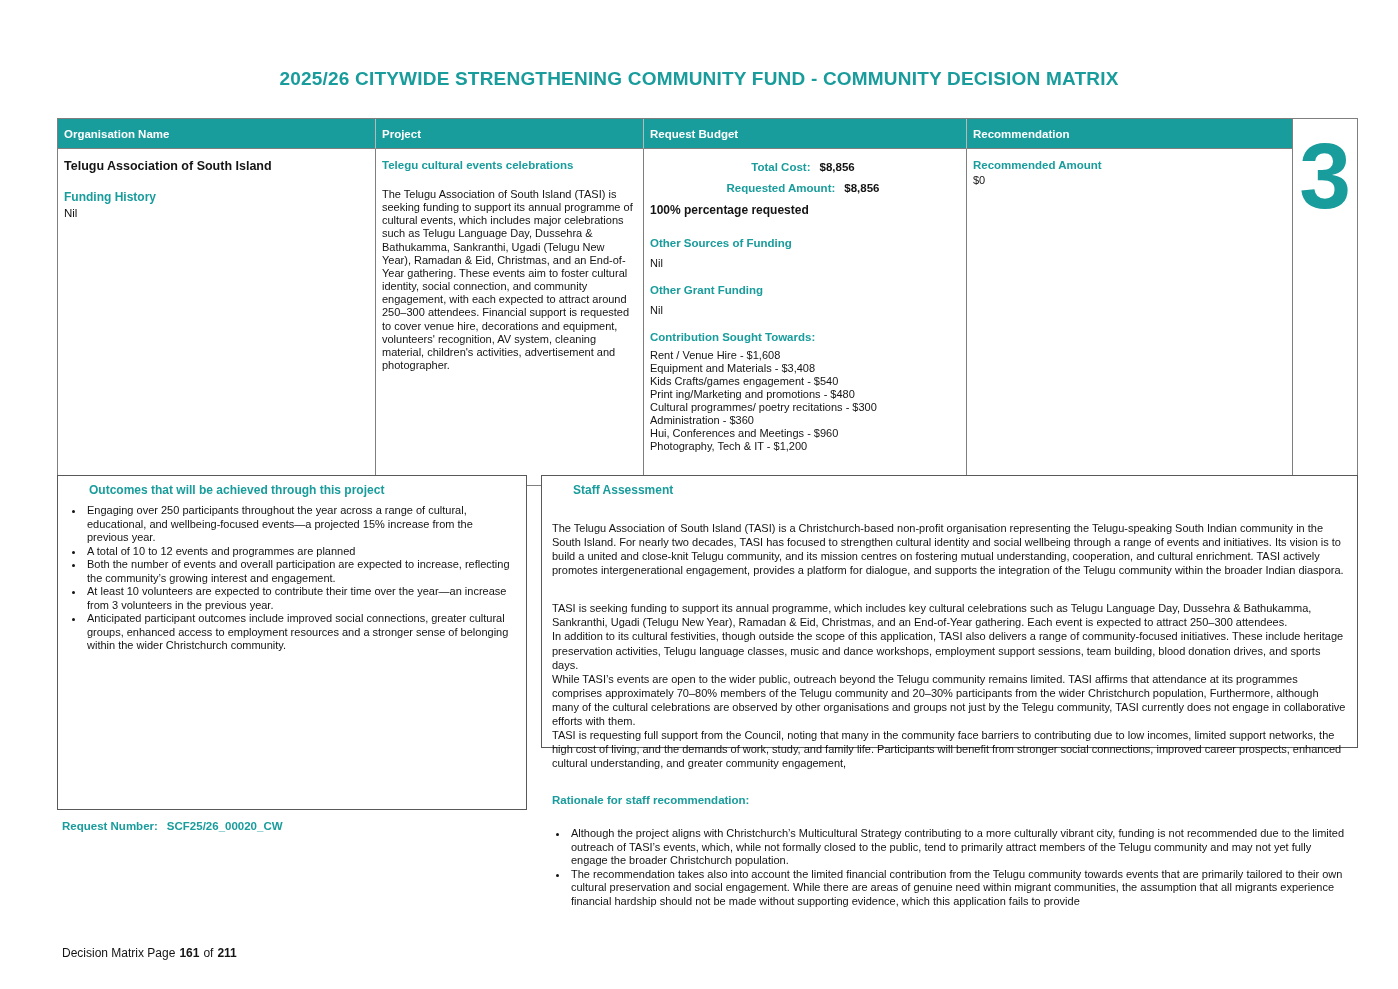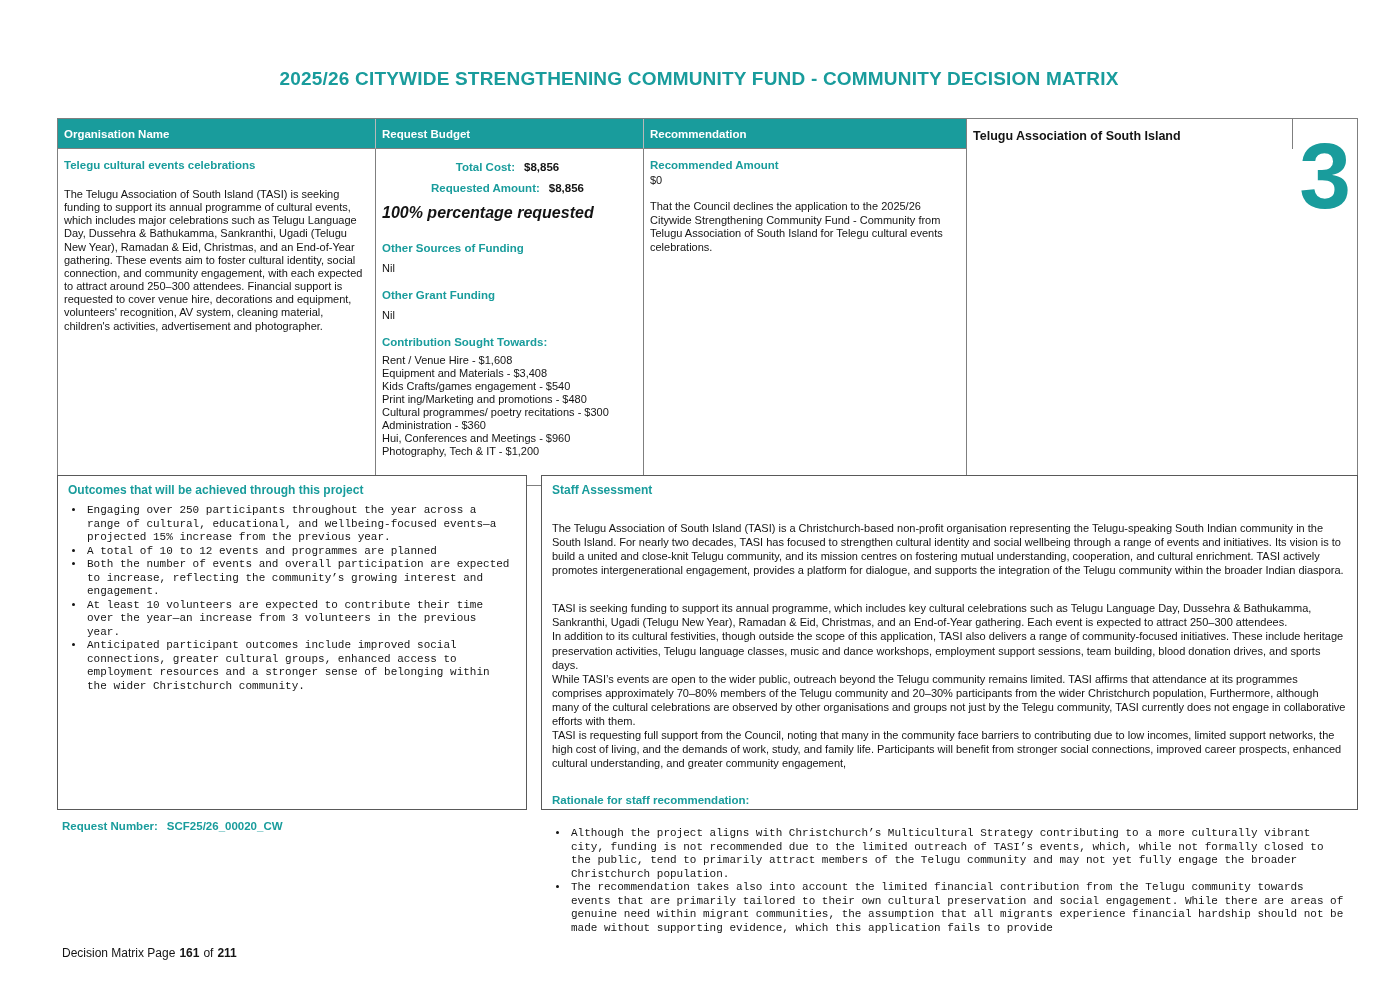--- a/index.html
+++ b/index.html
@@ -40,53 +40,54 @@
   }
   .teal-b { color:var(--teal); font-weight:bold; }
   .org-name { font-size:12.5px; font-weight:bold; }
   .org-fh { font-size:12px; margin-top:16px; }
   .org-nil { margin-top:3px; font-size:11.5px; }
   .proj-title { font-size:11.5px; }
   .proj-desc { margin-top:15px; }
   .b-row { margin-top:2px; margin-bottom:7px; font-size:11.5px;text-align:center; }
   .b-row .lbl { margin-right:9px; }
   .b-row .val { font-weight:bold; }
-  .b-pct { font-weight:bold; font-size:16px; margin-bottom:20px;font-style:italic; }
+  .b-pct { font-weight:bold; font-size:12px; margin-bottom:20px; }
   .b-sec { font-size:11.5px; margin-top:14px; }
   .b-nil { margin-top:6px; margin-bottom:14px; }
   .b-contrib-title { font-size:11.5px; margin-bottom:4px; }
   ul.plain { list-style:none; }
   ul.plain li { line-height:13px; }
   .rec-amt-label { font-size:11.5px; }
   .rec-amt { margin-top:1px; }
   .rec-text { margin-top:13px; line-height:1.25; }
   
   .box { position:absolute; border:1px solid #595959; background:#fff; padding:7px 10px; }
   .box-outcomes { left:57px; top:475px; width:470px; height:335px; }
-  .box-staff { left:541px; top:475px; width:817px; height:335px; }
-  .box-title { font-size:12px; color:var(--teal); font-weight:bold; }
-  ul.bullets { list-style:disc outside; padding-left:17px; margin-top:7px;font-family:Liberation Mono, monospace; }
+  .box-staff { left:541px; top:475px; width:817px; height:273px; }
+  .box-title { font-size:12px; color:var(--teal); font-weight:bold;margin-left:21px; }
+  ul.bullets { list-style:disc outside; padding-left:17px; margin-top:7px; }
   ul.bullets li { font-size:11px; line-height:1.23; padding-left:2px; }
   .sa-para { font-size:11px; line-height:1.28; white-space:pre-wrap; margin-top:24px; }
   .sa-rationale-title { font-size:11.5px; color:var(--teal); font-weight:bold; margin-top:24px; }
   .box-staff ul.bullets { margin-top:21px; }
   
   .request-number { position:absolute; left:62px; top:820px; font-size:11.5px; color:var(--teal); font-weight:bold; }
   .request-number .val { margin-left:9px; }
   .page-footer { position:absolute; left:62px; top:946px; font-size:12px; color:#141414; }
   .page-footer span { margin-right:4px; }
   .page-footer .b { font-weight:bold; }
 </style>
 </head>
 <body>
 
 <div class="title">2025/26 CITYWIDE STRENGTHENING COMMUNITY FUND - COMMUNITY DECISION MATRIX</div>
 
 <div class="matrix">
   <div class="mh">Organisation Name</div>
+  <div class="mh">Project</div>
   <div class="mh">Request Budget</div>
   <div class="mh last">Recommendation</div>
 
   <div class="score-cell">
     <div class="score">3</div>
   </div>
 
   <div class="cell">
     <div class="org-name">Telugu Association of South Island</div>
     <div class="org-fh teal-b">Funding History</div>
@@ -123,21 +124,20 @@
         <li>Cultural programmes/ poetry recitations - $300</li>
         <li>Administration - $360</li>
         <li>Hui, Conferences and Meetings - $960</li>
         <li>Photography, Tech &amp; IT - $1,200</li>
       </ul>
   </div>
 
   <div class="cell">
     <div class="rec-amt-label teal-b">Recommended Amount</div>
     <div class="rec-amt">$0</div>
-    <div class="rec-text">That the Council declines the application to the 2025/26 Citywide Strengthening Community Fund - Community from Telugu Association of South Island for Telegu cultural events celebrations.</div>
   </div>
 </div>
 
 <div class="box box-outcomes">
   <div class="box-title">Outcomes that will be achieved through this project</div>
   <ul class="bullets">
 
   <li>Engaging over 250 participants throughout the year across a range of cultural, educational, and wellbeing-focused events—a projected 15% increase from the previous year.</li>
       <li>A total of 10 to 12 events and programmes are planned</li>
       <li>Both the number of events and overall participation are expected to increase, reflecting the community’s growing interest and engagement.</li>

